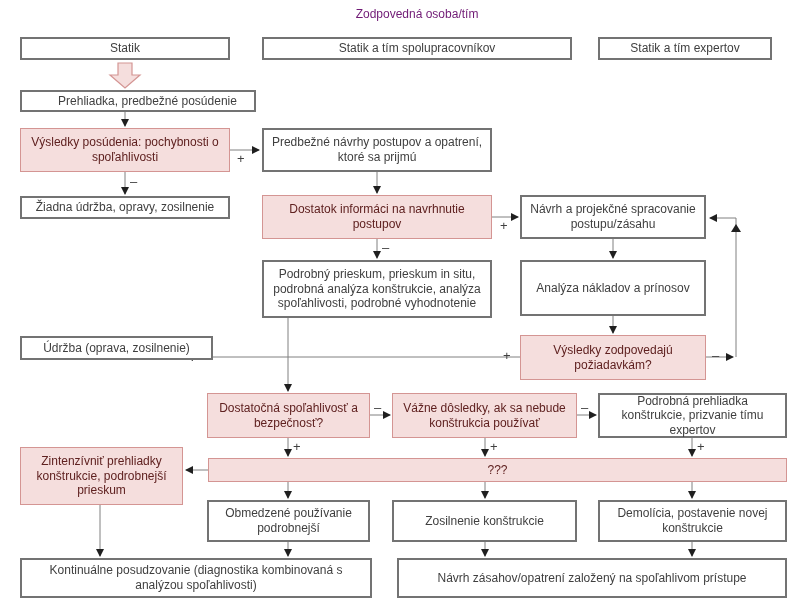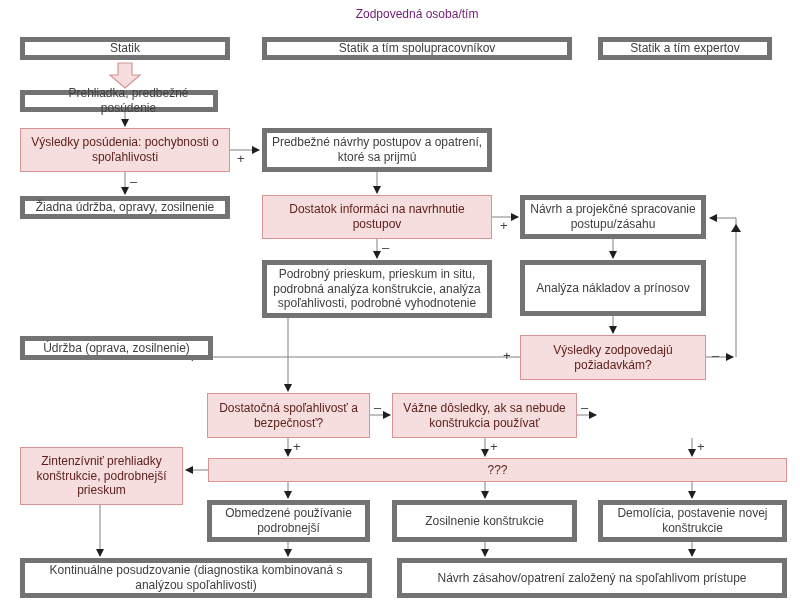--- a/index.html
+++ b/index.html
@@ -2,21 +2,21 @@
 <html><head>
 <meta charset="utf-8">
 <style>
   html,body{margin:0;padding:0;background:#ffffff;}
   #stage{
     position:relative;width:800px;height:611px;background:#ffffff;
     font-family:"Liberation Sans","DejaVu Sans",sans-serif;overflow:hidden;
   }
   .box{
     position:absolute;box-sizing:border-box;
-    border:5px solid #737373;background:#ffffff;color:#3f3f3f;
+    border:2px solid #737373;background:#ffffff;color:#3f3f3f;
     display:flex;align-items:center;justify-content:center;text-align:center;
     font-size:12px;line-height:1.22;padding:1px 4px;
   }
   .pink{
     background:#f5dedd;border:1px solid #d49593;color:#5f2120;
   }
   .title{
     position:absolute;font-size:12px;color:#701a75;text-align:center;
   }
   .sign{
@@ -68,36 +68,37 @@
 
     <polygon points="731,232 741,232 736,224" fill="#1f1f1f"></polygon>
   </svg>
 
   <div class="title" style="left:262px;top:7px;width:310px;">Zodpovedná osoba/tím</div>
 
   <div class="box" style="left:20px;top:37px;width:210px;height:23px;">Statik</div>
   <div class="box" style="left:262px;top:37px;width:310px;height:23px;">Statik a tím spolupracovníkov</div>
   <div class="box" style="left:598px;top:37px;width:174px;height:23px;">Statik a tím expertov</div>
 
-  <div class="box" style="left:20px;top:90px;width:198px;height:22px;padding-left:23px;">Prehliadka, predbežné posúdenie</div>
+  <div class="box" style="left:20px;top:90px;width:236px;height:22px;padding-left:23px;">Prehliadka, predbežné posúdenie</div>
   <div class="box pink" style="left:20px;top:128px;width:210px;height:44px;">Výsledky posúdenia: pochybnosti o spoľahlivosti</div>
   <div class="box" style="left:20px;top:196px;width:210px;height:23px;">Žiadna údržba, opravy, zosilnenie</div>
   <div class="box" style="left:20px;top:336px;width:193px;height:24px;">Údržba (oprava, zosilnenie)</div>
   <div class="box pink" style="left:20px;top:447px;width:163px;height:58px;">Zintenzívniť prehliadky konštrukcie, podrobnejší prieskum</div>
 
   <div class="box" style="left:262px;top:128px;width:230px;height:44px;">Predbežné návrhy postupov a opatrení, ktoré sa prijmú</div>
   <div class="box pink" style="left:262px;top:195px;width:230px;height:44px;">Dostatok informáci na navrhnutie postupov</div>
   <div class="box" style="left:262px;top:260px;width:230px;height:58px;">Podrobný prieskum, prieskum in situ, podrobná analýza konštrukcie, analýza spoľahlivosti, podrobné vyhodnotenie</div>
 
   <div class="box" style="left:520px;top:195px;width:186px;height:44px;">Návrh a projekčné spracovanie postupu/zásahu</div>
   <div class="box" style="left:520px;top:260px;width:186px;height:56px;">Analýza nákladov a prínosov</div>
   <div class="box pink" style="left:520px;top:335px;width:186px;height:45px;">Výsledky zodpovedajú požiadavkám?</div>
 
   <div class="box pink" style="left:207px;top:393px;width:163px;height:45px;">Dostatočná spoľahlivosť a bezpečnosť?</div>
   <div class="box pink" style="left:392px;top:393px;width:185px;height:45px;">Vážne dôsledky, ak sa nebude konštrukcia používať</div>
+  <div class="box" style="left:598px;top:393px;width:189px;height:45px;">Podrobná prehliadka konštrukcie, prizvanie tímu expertov</div>
 
   <div class="box pink" style="left:208px;top:458px;width:579px;height:24px;">???</div>
 
   <div class="box" style="left:207px;top:500px;width:163px;height:42px;">Obmedzené používanie podrobnejší</div>
   <div class="box" style="left:392px;top:500px;width:185px;height:42px;">Zosilnenie konštrukcie</div>
   <div class="box" style="left:598px;top:500px;width:189px;height:42px;">Demolícia, postavenie novej konštrukcie</div>
 
   <div class="box" style="left:397px;top:558px;width:390px;height:40px;">Návrh zásahov/opatrení založený na spoľahlivom prístupe</div>
   <div class="box" style="left:20px;top:558px;width:352px;height:40px;">Kontinuálne posudzovanie (diagnostika kombinovaná s analýzou spoľahlivosti)</div>
 

